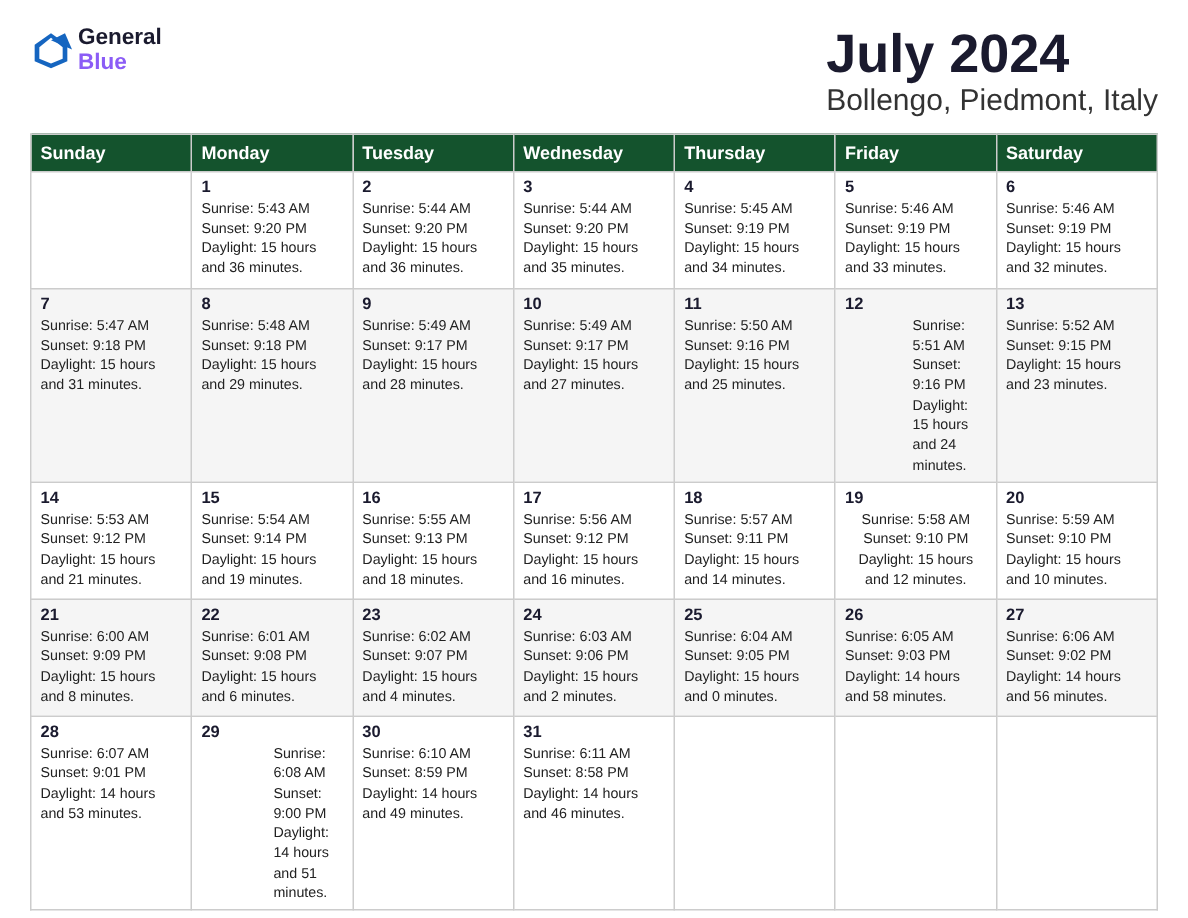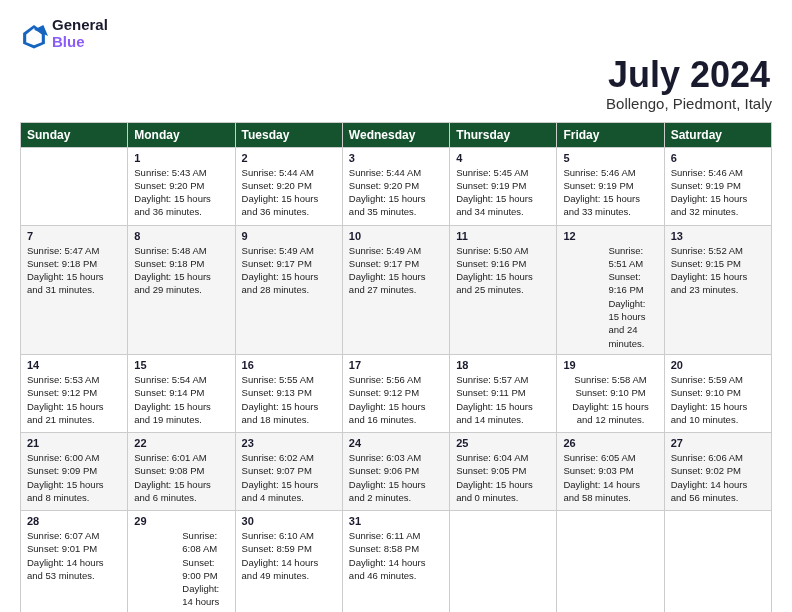--- a/index.html
+++ b/index.html
@@ -16,39 +16,38 @@
       padding: 16px 20px;
     }
     .header {
       display: flex;
       justify-content: space-between;
       align-items: flex-start;
       margin-bottom: 10px;
     }
     .logo {
       display: flex;
-      align-items: flex-end;
+      align-items: center;
       gap: 4px;
     }
     .logo-icon {
       width: 28px;
       height: 28px;
     }
     .title-section {
-      text-align: center;
-      margin-top: 39px;
+      text-align: left;
     }
     .month-title {
       font-size: 36px;
       font-weight: bold;
       color: #1a1a2e;
       line-height: 1.1;
     }
     .location {
-      font-size: 15px;
+      font-size: 20px;
       color: #333;
     }
     .calendar-table {
       width: 100%;
       border-collapse: collapse;
       font-size: 10.5px;
     }
     .calendar-table th {
       background-color: #14532d;
       color: #fff;

